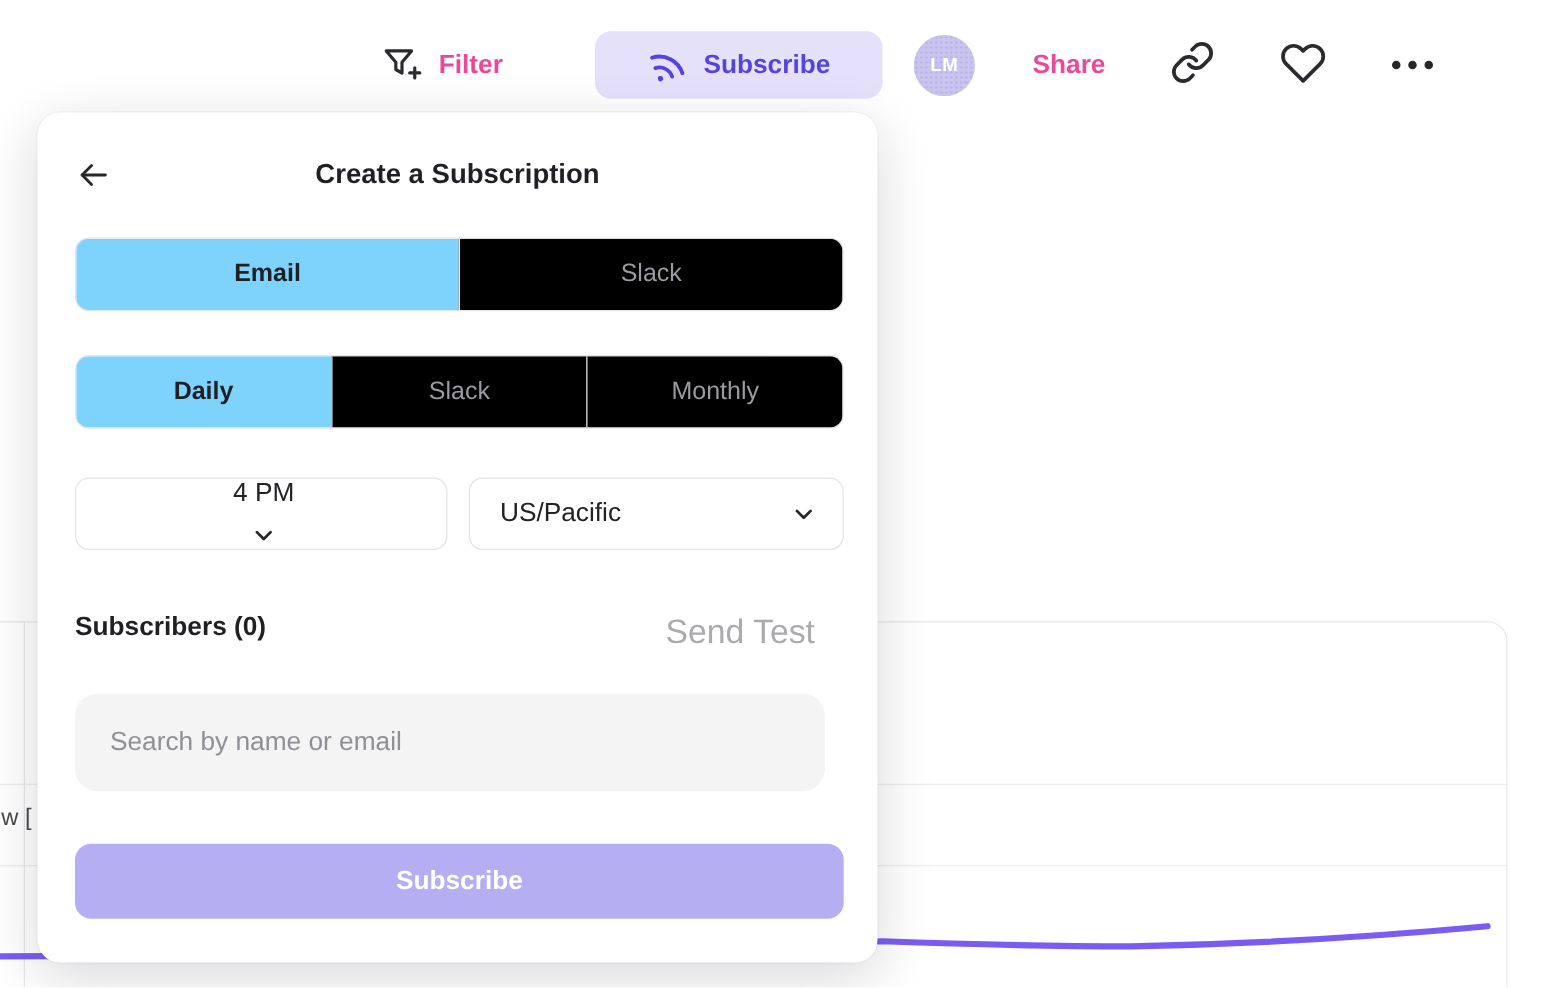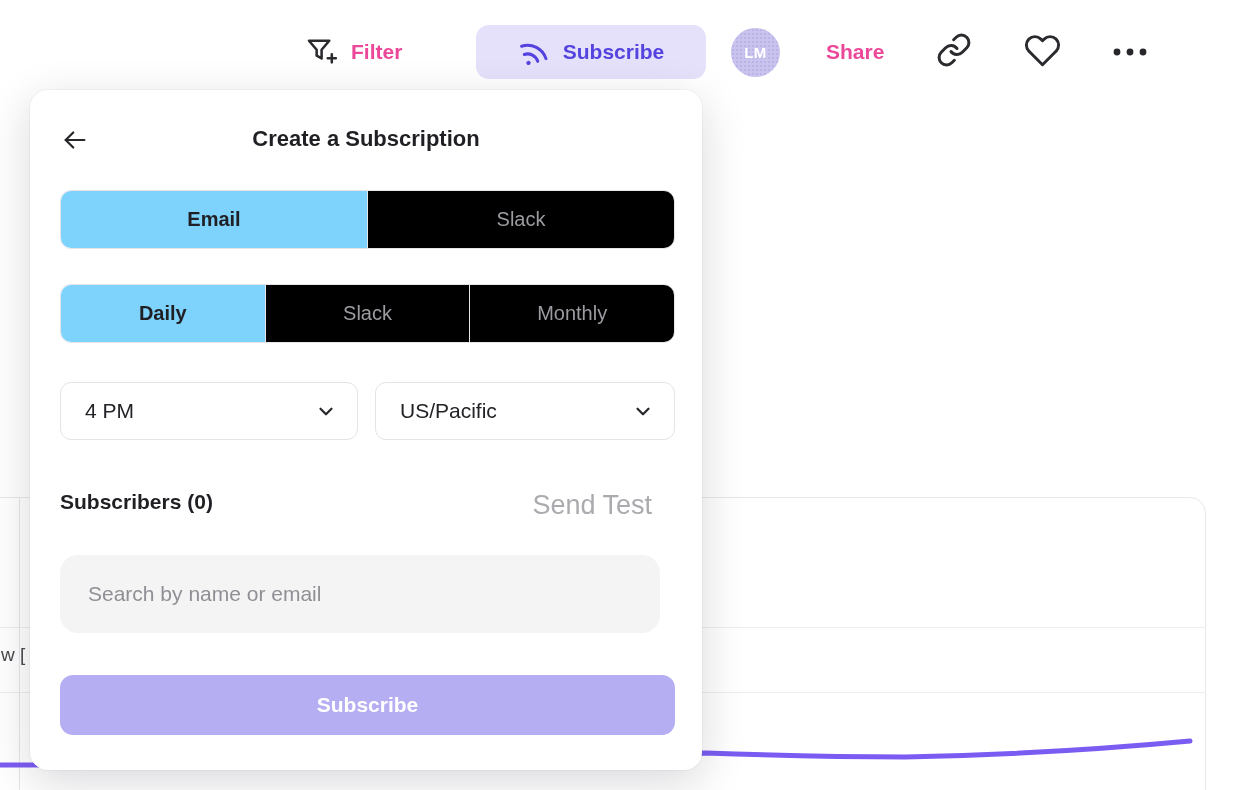--- a/index.html
+++ b/index.html
@@ -86,21 +86,21 @@
   }
   .seg:first-child { border-left:none; }
   .seg.selected { background:#7dd3fc; color:#1f1f24; font-weight:600; }
 
   .select {
     position:absolute; top:292px; height:58px;
     border:1px solid #e4e4e7; border-radius:11px; background:#fff;
     display:flex; align-items:center; justify-content:space-between;
     padding:0 20px 0 24px; cursor:pointer;
   }
-  .select-time { left:30px; width:298px; }
+  .select-time { left:30px; width:298px;flex-direction:column; }
   .select-tz   { left:345px; width:300px; }
   .select-value { font-size:21px; font-weight:500; color:#222227; }
 
   .subs-row { position:absolute; left:30px; top:400px; width:615px; height:28px; }
   .subs-label { position:absolute; left:0; top:0; font-size:21px; font-weight:600; color:#1f1f24; }
   .send-test { position:absolute; right:23px; top:0; font-size:27px; color:#ababaf; cursor:pointer; }
 
   .search-input {
     position:absolute; left:30px; top:465px; width:600px; height:78px;
     background:#f4f4f5; border:none; outline:none; border-radius:18px;

